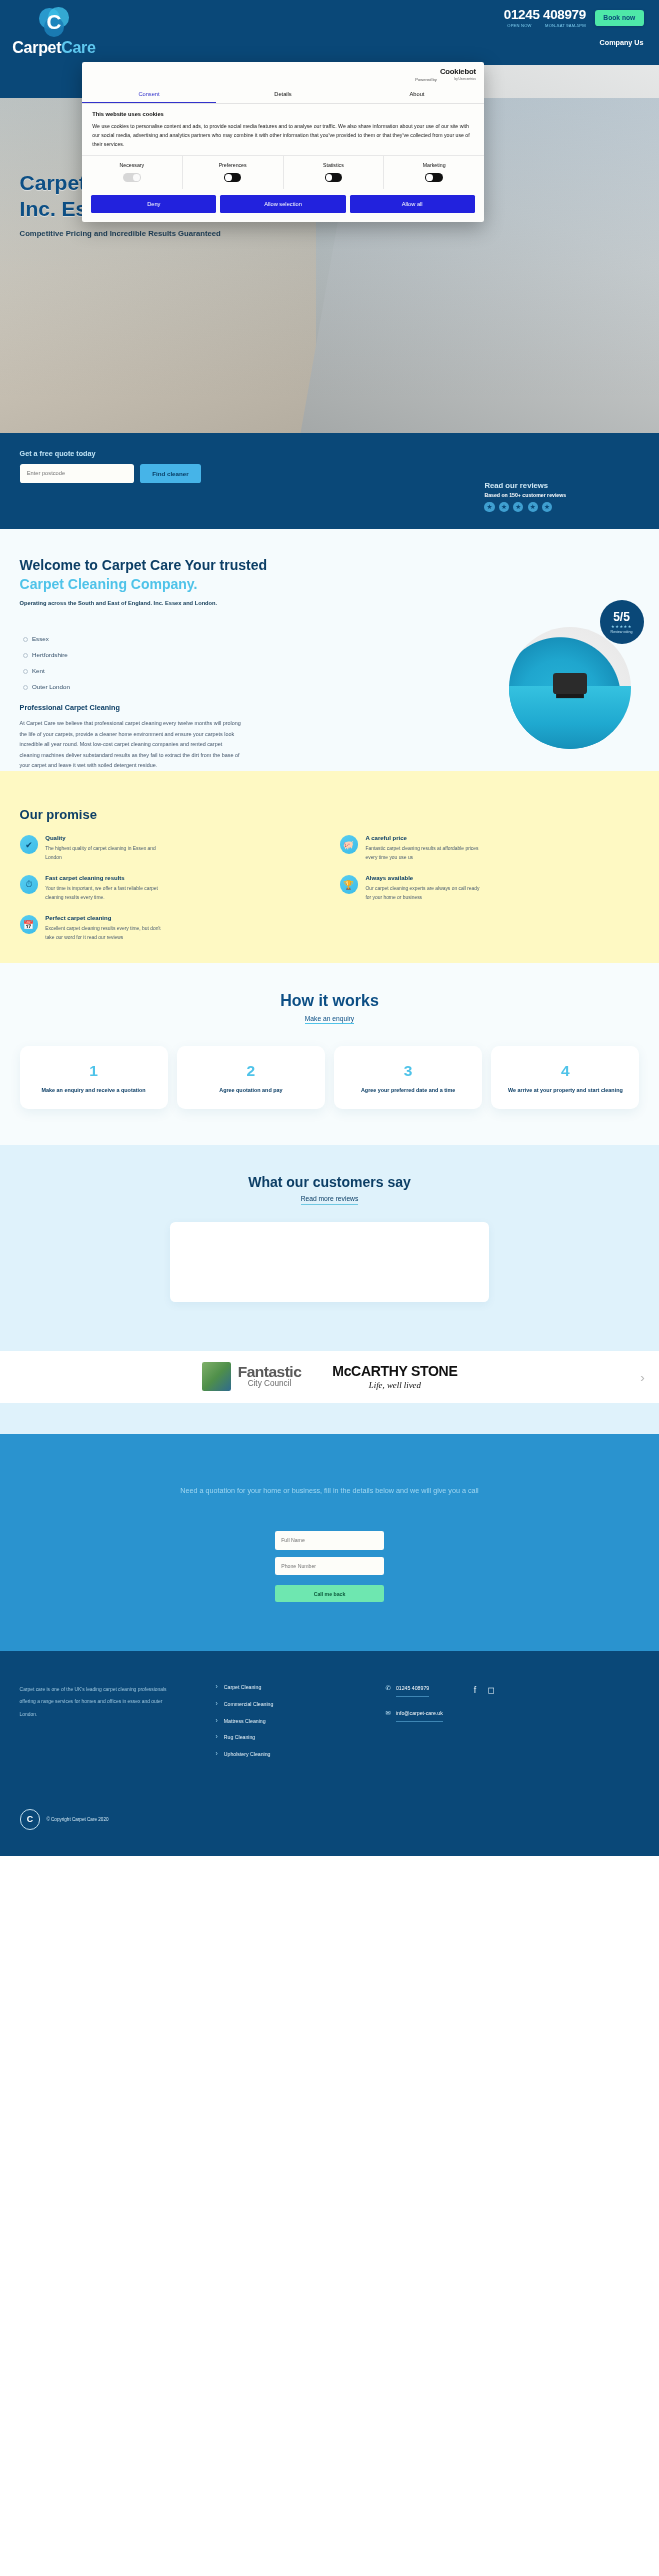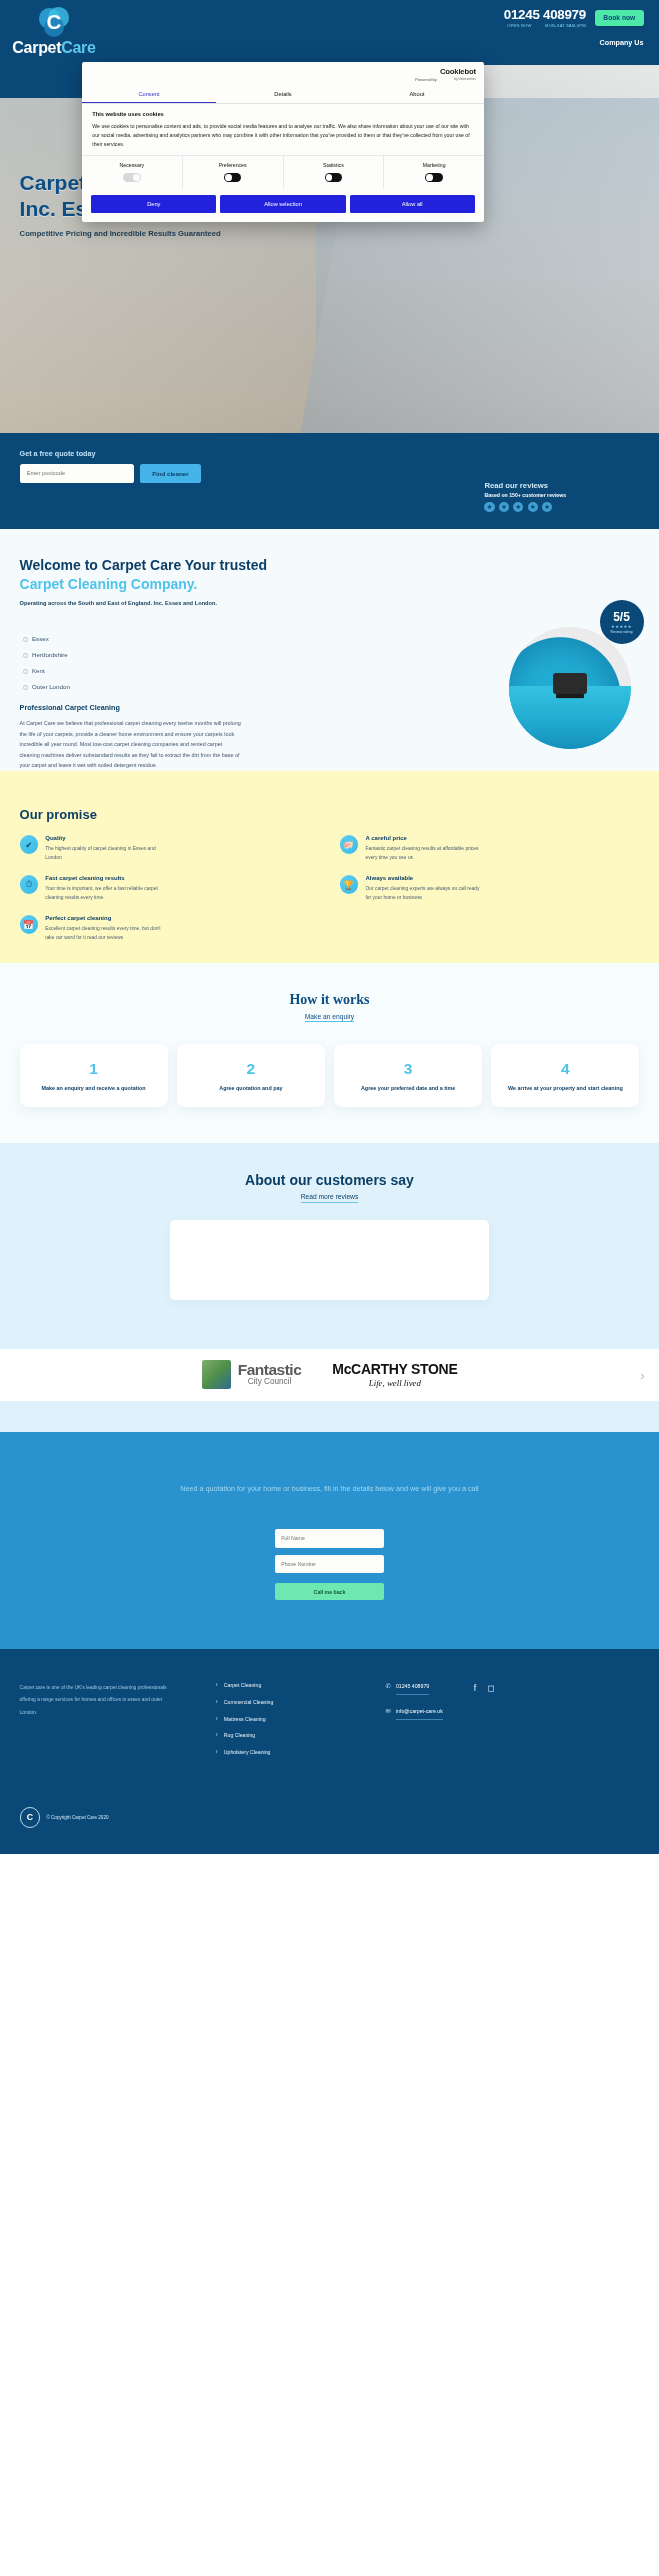--- a/index.html
+++ b/index.html
@@ -186,21 +186,21 @@
   .pico{
     flex:0 0 auto; width:18.5px;height:18.5px;border-radius:50%;
     background:linear-gradient(145deg,#58cdf0,#3cbce8);
     display:flex;align-items:center;justify-content:center;color:#0b4e7a;font-size:8.8px;
   }
   .pbody h4{ font-size:6px; font-weight:700; color:#0d3f66; margin-bottom:2.6px; }
   .pbody p{ font-size:4.9px; line-height:1.85; color:#4a5d70; max-width:118px; }
 
   
   .how{ background:#f7fcfd; padding:29px 19.6px 36px; text-align:center; }
-  .how h2{ font-size:14px; font-weight:700; color:#0d4f85;font-family:Liberation Serif, serif; }
+  .how h2{ font-size:16px; font-weight:700; color:#0d4f85; }
   .how .enquiry{
     display:inline-block; margin-top:5.2px; font-size:6.7px; color:#0d4f85;
     border-bottom:1px solid #4fc3e9; padding-bottom:1.5px;
   }
   .steps{ display:flex; justify-content:space-between; gap:9.3px; margin-top:21.6px; }
   .step{
     flex:1; background:#fff; border-radius:8.2px; padding:16.5px 8.2px 14.4px;
     box-shadow:0 3.1px 11.3px rgba(20,80,130,.07);
   }
   .step .n{ font-size:15.5px; font-weight:700; color:#4fc3e9; line-height:1; }
@@ -483,21 +483,21 @@
       <p>Agree your preferred date and a time</p>
     </div>
     <div class="step">
       <div class="n">4</div>
       <p>We arrive at your property and start cleaning</p>
     </div>
   </div>
 </section>
 
 <section class="testi">
-  <h2>About our customers say</h2>
+  <h2>What our customers say</h2>
   <a class="more" href="#">Read more reviews</a>
   <div class="testi-card"></div>
 </section>
 
 <section class="partners">
   <div class="partner-row">
     <div class="chelm">
       <span class="chelm-leaf"></span>
       <span class="chelm-txt">
         <span class="l1">Fantastic</span><br>

